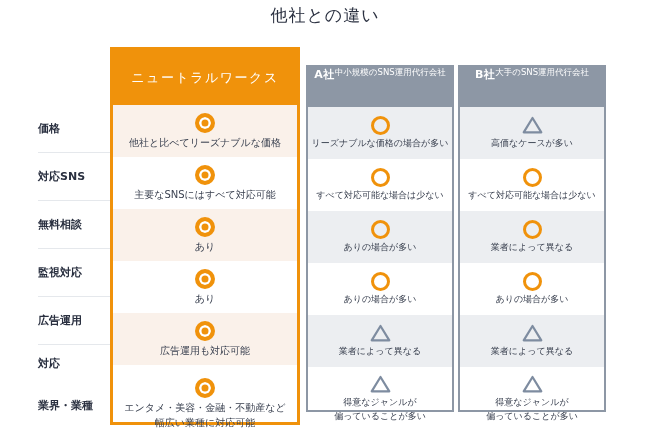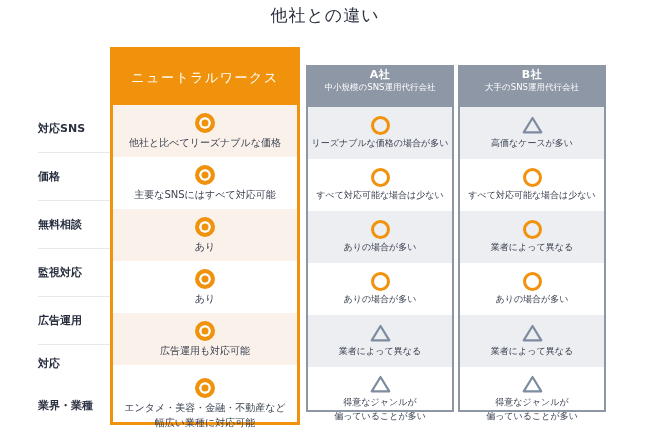--- a/index.html
+++ b/index.html
@@ -33,21 +33,21 @@
   .card-n{left:110px;top:47px;width:190px;height:378px;border:3px solid var(--o);}
   .n-header{
     height:55px;background:var(--o);color:#fff;display:flex;align-items:center;justify-content:center;
     font-size:13px;font-weight:normal;letter-spacing:1.5px;
   }
   
   .card-a{left:306px;top:65px;width:148px;height:347px;border:2px solid var(--gray-head);}
   .card-b{left:458px;top:65px;width:148px;height:347px;border:2px solid var(--gray-head);}
   .g-header{
     height:40px;background:var(--gray-head);color:#fff;text-align:center;
-    display:flex;flex-direction:column;justify-content:flex-start;gap:0;
+    display:flex;flex-direction:row;justify-content:center;gap:0;
   }
   .g-name{font-size:11px;font-weight:bold;letter-spacing:.5px;}
   .g-sub{font-size:8.5px;}
   
   .cell{
     height:52px;box-sizing:border-box;display:flex;flex-direction:column;
     align-items:center;justify-content:center;
   }
   .cell.shade.n{background:var(--cream);}
   .cell.shade.g{background:var(--lgray);}
@@ -68,25 +68,25 @@
   }
   .i-circle{width:13px;height:13px;border:3.2px solid var(--o);border-radius:50%;}
 </style>
 </head>
 <body>
 
 <div class="title">他社との違い</div>
 
 <div class="labels">
   <div class="label-row">
+      <span>価格</span>
+      <span class="l2"></span>
+    </div>
+  <div class="label-row">
       <span>対応SNS</span>
-      <span class="l2"></span>
-    </div>
-  <div class="label-row">
-      <span>価格</span>
       <span class="l2"></span>
     </div>
   <div class="label-row">
       <span>無料相談</span>
       <span class="l2"></span>
     </div>
   <div class="label-row">
       <span>監視対応</span>
       <span class="l2"></span>
     </div>

